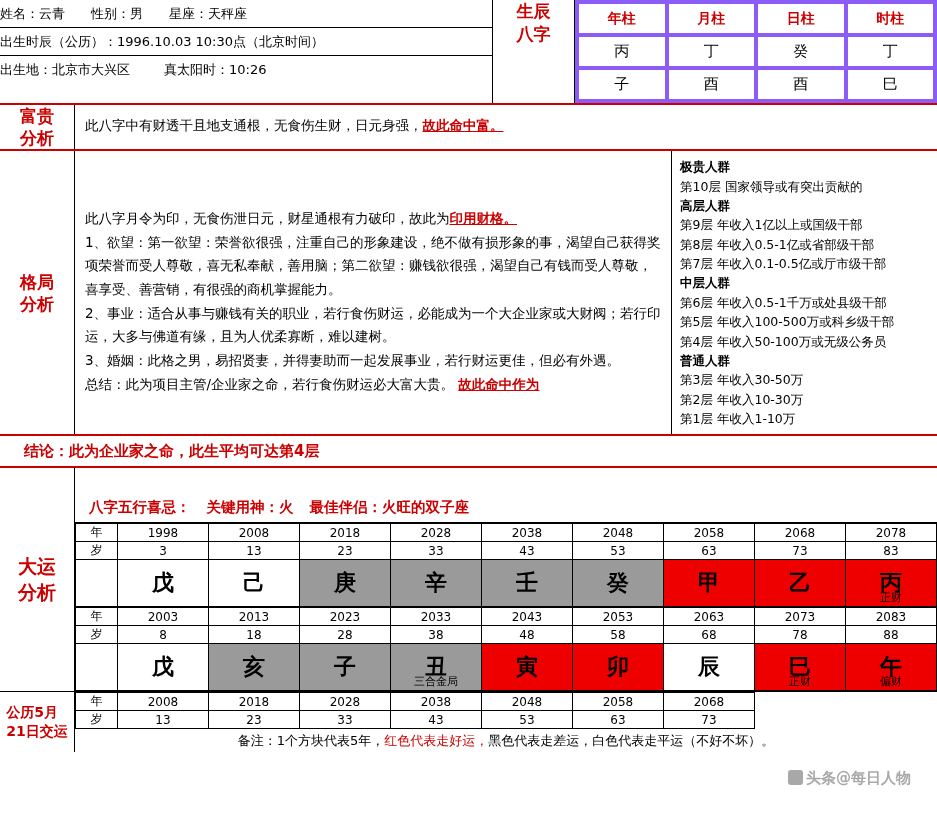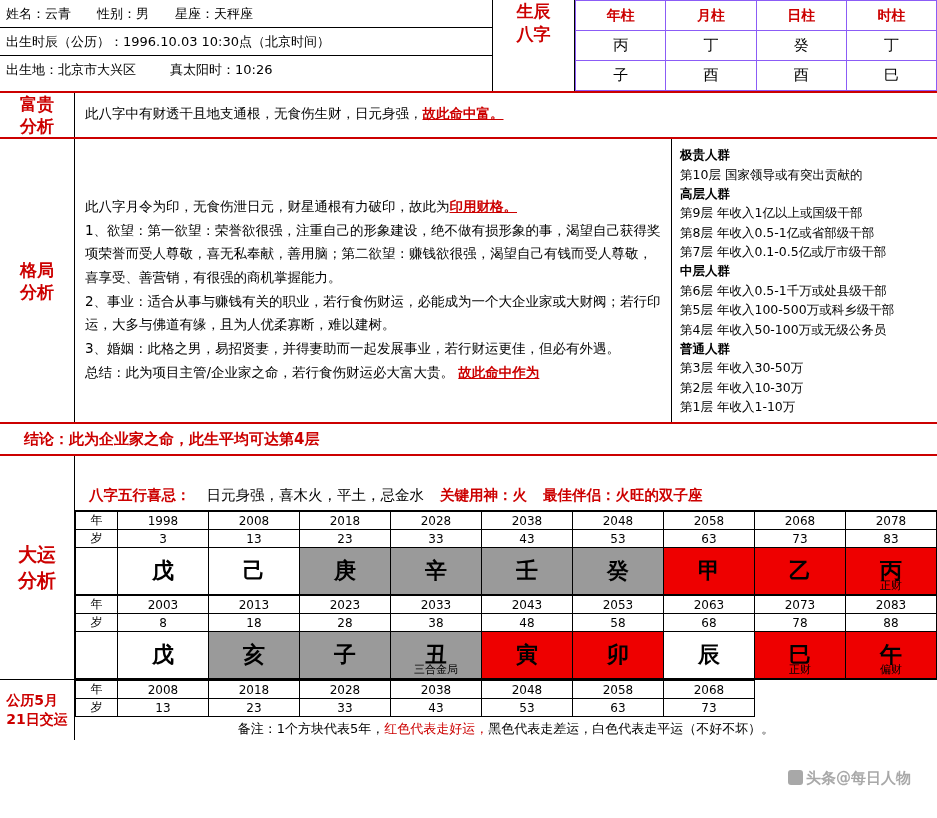--- a/index.html
+++ b/index.html
@@ -10,32 +10,32 @@
     font-size:13px;
     color:#000;
     overflow:hidden;
   }
   .page{position:relative;width:937px;height:818px;box-sizing:border-box;}
   table{border-collapse:collapse;}
 
   
   .top{width:937px;display:flex;border-bottom:2px solid #cc0000;}
   .top-left{width:493px;box-sizing:border-box;border-right:1px solid #000;}
-  .top-left .row{height:27px;line-height:27px;padding-left:6px;border-bottom:1px solid #000;white-space:nowrap;}
+  .top-left .row{height:27px;line-height:27px;border-bottom:1px solid #000;white-space:nowrap;}
   .top-left .row:last-child{border-bottom:none;}
   .sep{display:inline-block;width:26px;}
   .sep2{display:inline-block;width:34px;}
   .shengchen{
     width:82px;box-sizing:border-box;border-right:1px solid #000;
     display:flex;align-items:flex-start;justify-content:center;
     color:#cc0000;font-weight:bold;font-size:17px;line-height:1.35;text-align:center;
   }
   .pillars{flex:1;}
   .pillars table{width:100%;height:100%;}
-  .pillars td{border:1px solid #8b5cf6;text-align:center;height:27px;font-size:14px;}
+  .pillars td{border:4px solid #8b5cf6;text-align:center;height:27px;font-size:14px;}
   .pillars tr:first-child td{font-weight:bold;color:#cc0000;}
   .pillars td.val{font-size:15px;}
 
   
   .sec{display:flex;border-bottom:2px solid #cc0000;}
   .sec-label{
     width:75px;flex:0 0 75px;box-sizing:border-box;border-right:1px solid #000;
     color:#cc0000;font-weight:bold;font-size:17px;
     display:flex;align-items:center;justify-content:center;text-align:center;line-height:1.3;
   }
@@ -214,21 +214,20 @@
     <div class="dayun-label">
       <div>
         <div>大运</div>
         <div>分析</div>
       </div>
     </div>
     <div class="dayun-body">
 
       <div class="wuxing">
         <span>八字五行喜忌：</span>
-        <span class="norm">日元身强，喜木火，平土，忌金水</span>
         <span>关键用神：火</span>
         <span>最佳伴侣：火旺的双子座</span>
       </div>
 
       <table class="dy">
         <colgroup>
           <col style="width:42px">
           <col span="9">
         </colgroup>
         <tbody>

